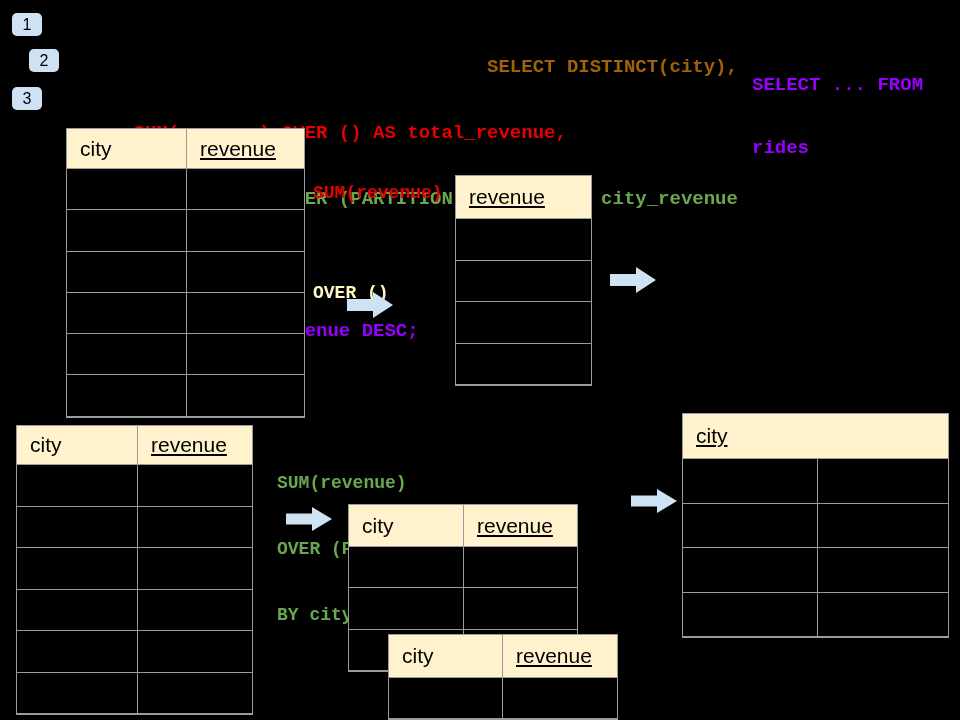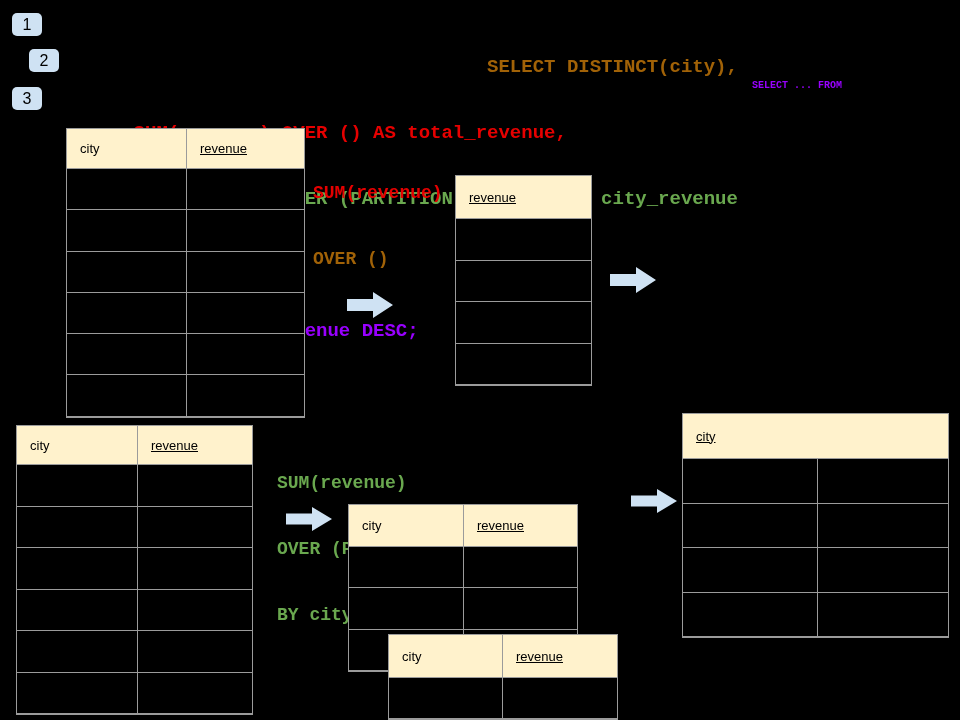--- a/index.html
+++ b/index.html
@@ -11,21 +11,21 @@
     font-family:"Liberation Sans", sans-serif;
   }
   
   .code{
     position:absolute;
     font-family:"Liberation Mono","DejaVu Sans Mono",monospace;
     font-weight:bold;
     white-space:pre;
   }
   .code-main{left:88px;top:12px;font-size:19px;line-height:22px;}
-  .side-note{left:752px;top:33px;font-size:10px;line-height:21px;}
+  .side-note{left:752px;top:33px;font-size:19px;line-height:21px;}
   .note-total{left:313px;top:138px;font-size:18px;line-height:22px;}
   .note-partition{left:277px;top:428px;font-size:18px;line-height:22px;}
   
   .badge{
     position:absolute;width:30px;height:23px;
     background:#cfe2f3;border-radius:5px;
     color:#000;font-size:16px;
     display:flex;align-items:center;justify-content:center;
   }
   
@@ -36,21 +36,21 @@
     box-sizing:border-box;
   }
   .thead{
     display:grid;
     background:#fff2cc;
     border-bottom:1px solid #9b9b9b;
   }
   .hcell{
     display:flex;align-items:center;
     padding-left:13px;
-    font-size:13px;color:#000;
+    font-size:21px;color:#000;
     border-right:1px solid #9b9b9b;
     overflow:hidden;
   }
   .thead .hcell:last-child{border-right:none;text-decoration:underline;}
   .tbody{display:grid;}
   .cell{
     border-right:1px solid #9b9b9b;
     border-bottom:1px solid #9b9b9b;
   }
   .cell.lastcol{border-right:none;}
@@ -68,25 +68,26 @@
 <div class="code code-main">
   <div style="color: #a16207; text-align: right;">SELECT DISTINCT(city),</div>
   <div style="color: rgb(230, 0, 0);">    SUM(revenue) OVER () AS total_revenue,</div>
   <div style="color: rgb(106, 168, 79);">    SUM(revenue) OVER (PARTITION BY city) as city_revenue</div>
   <div style="color: rgb(153, 0, 255);">  FROM rides</div>
   <div style="color: rgb(153, 0, 255);">  ORDER by city_revenue DESC;</div>
 </div>
 
 <div class="code side-note">
   <div style="color: rgb(153, 0, 255);">SELECT ... FROM</div>
+  <div style="color: rgb(153, 0, 255);">rides</div>
 </div>
 
 <div class="code note-total">
   <div style="color: rgb(230, 0, 0);">SUM(revenue)</div>
-  <div style="color: #a16207;">OVER ()</div>
+  <div style="color: #fef9c3; margin-top: 34px;">OVER ()</div>
 </div>
 
 <div class="code note-partition">
   <div style="color: rgb(106, 168, 79);">SUM(revenue)</div>
   <div style="color: rgb(106, 168, 79);">OVER (PARTITION</div>
   <div style="color: rgb(106, 168, 79);">BY city)</div>
 </div>
 
 <div class="tbl" style="left:66px;top:128px;width:239px;">
   <div class="thead" style="height:39px;grid-template-columns:120px 1fr;">

